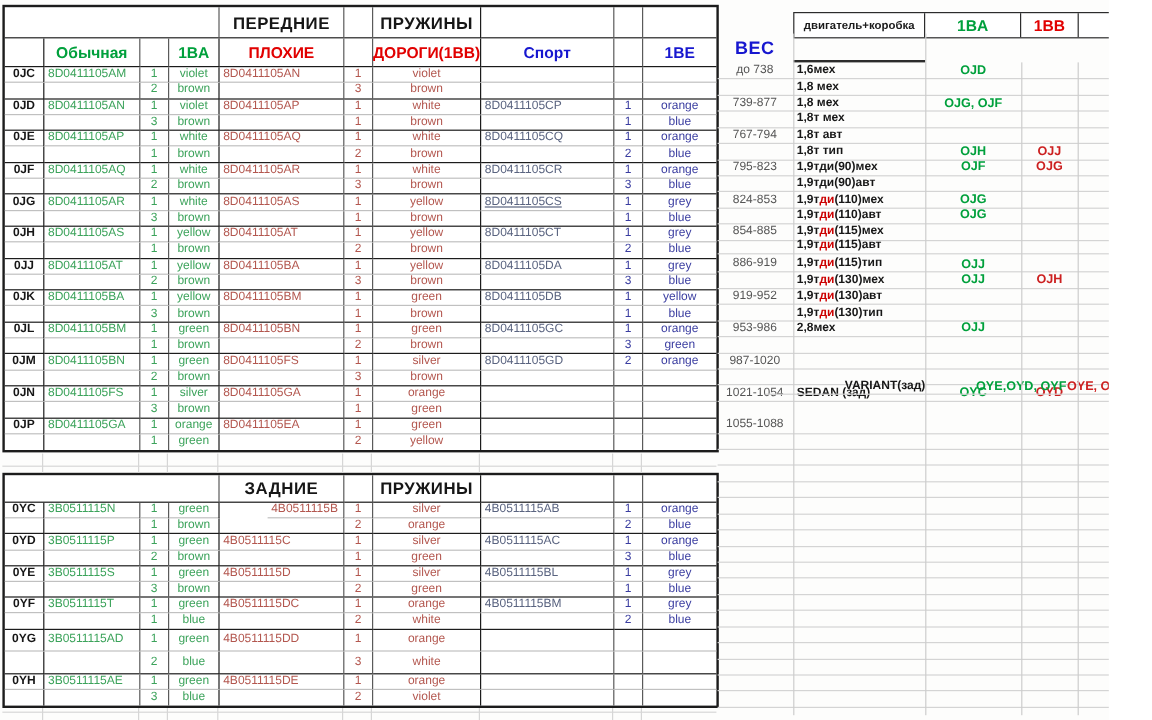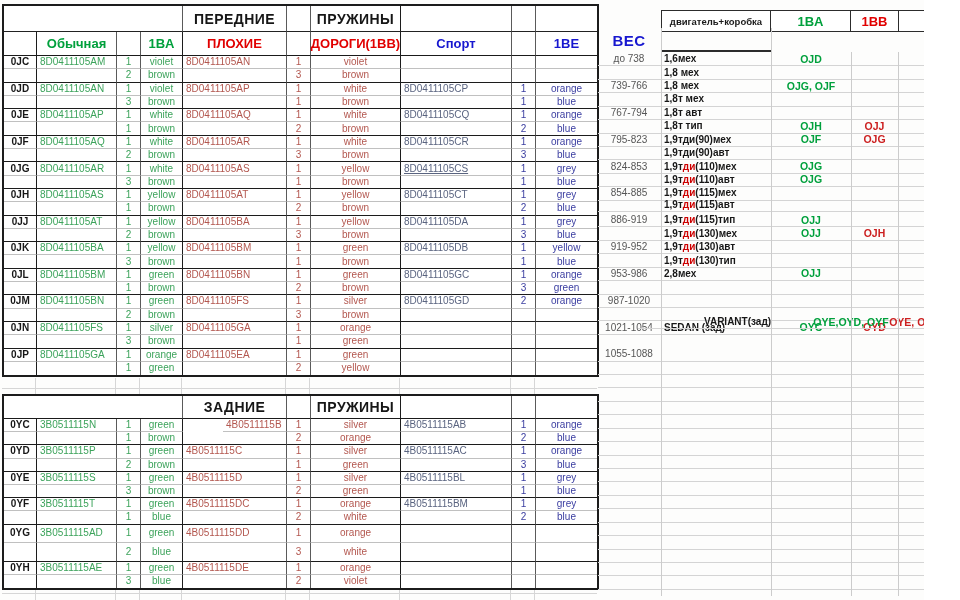--- a/index.html
+++ b/index.html
@@ -459,21 +459,21 @@
     <div class="eng-underline"></div>
   <div class="rrow" style="top: 48px; height: 13.42px;">
         <div class="rc wcell">до 738</div>
         <div class="rc ecell">1,6мех</div>
         <div class="rc bacell">OJD</div>
       </div>
       <div class="rrow" style="top: 61.42px; height: 13.42px;">
         <div class="rc ecell">1,8 мех</div>
       </div>
       <div class="rrow" style="top: 74.84px; height: 13.42px;">
-        <div class="rc wcell">739-766</div>
+        <div class="rc wcell">739-877</div>
         <div class="rc ecell">1,8 мех</div>
         <div class="rc bacell">OJG, OJF</div>
       </div>
       <div class="rrow" style="top: 88.26px; height: 13.42px;">
         <div class="rc ecell">1,8т мех</div>
       </div>
       <div class="rrow" style="top: 101.68px; height: 13.42px;">
         <div class="rc wcell">767-794</div>
         <div class="rc ecell">1,8т авт</div>
       </div>

